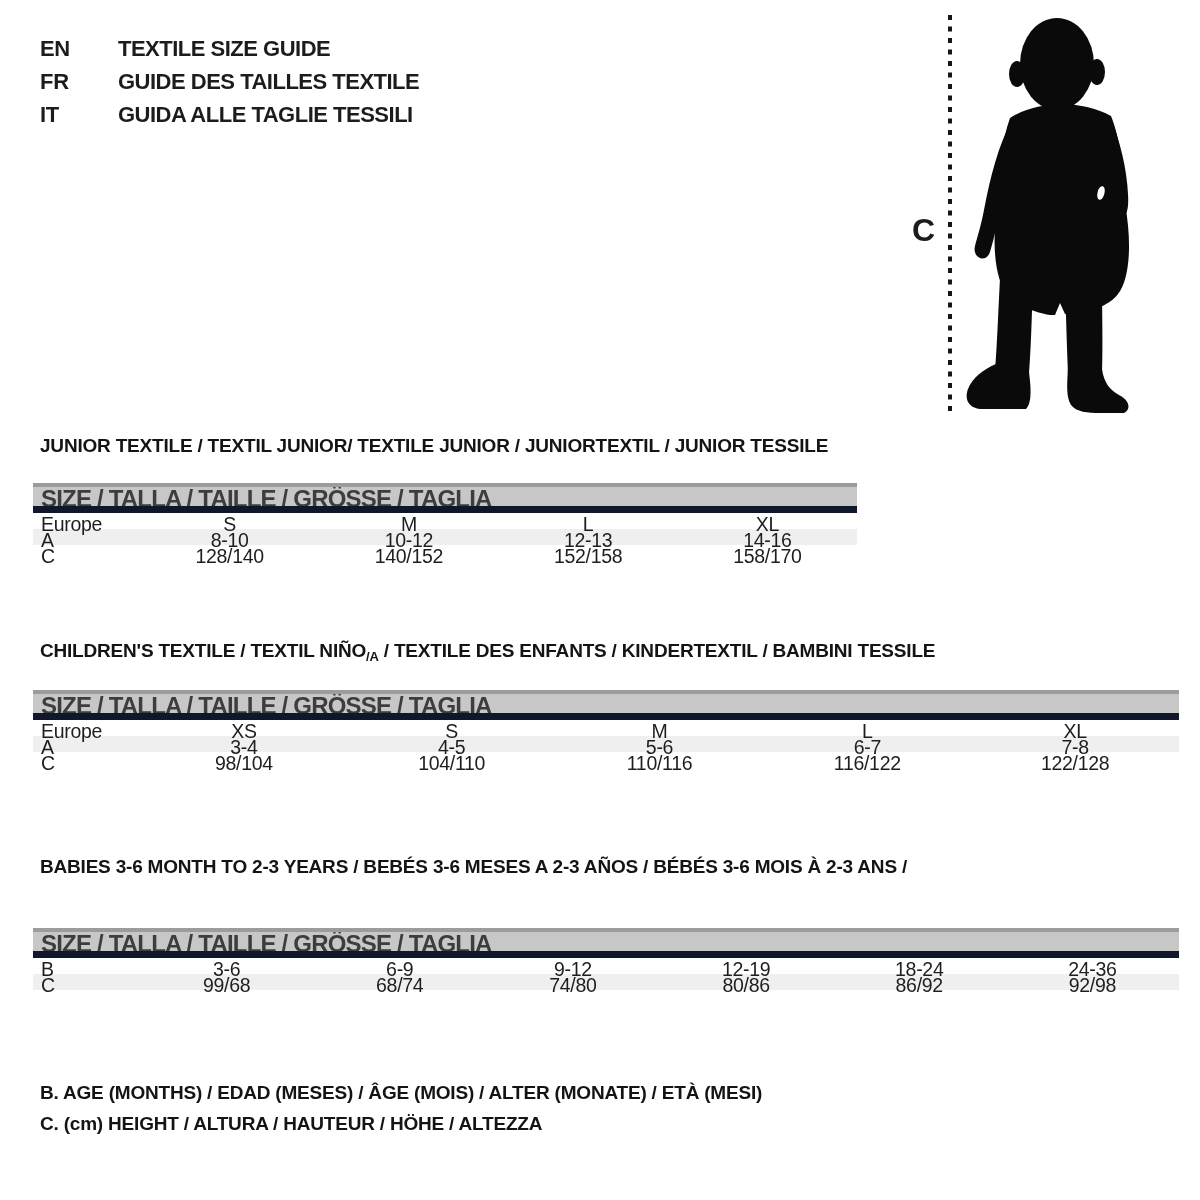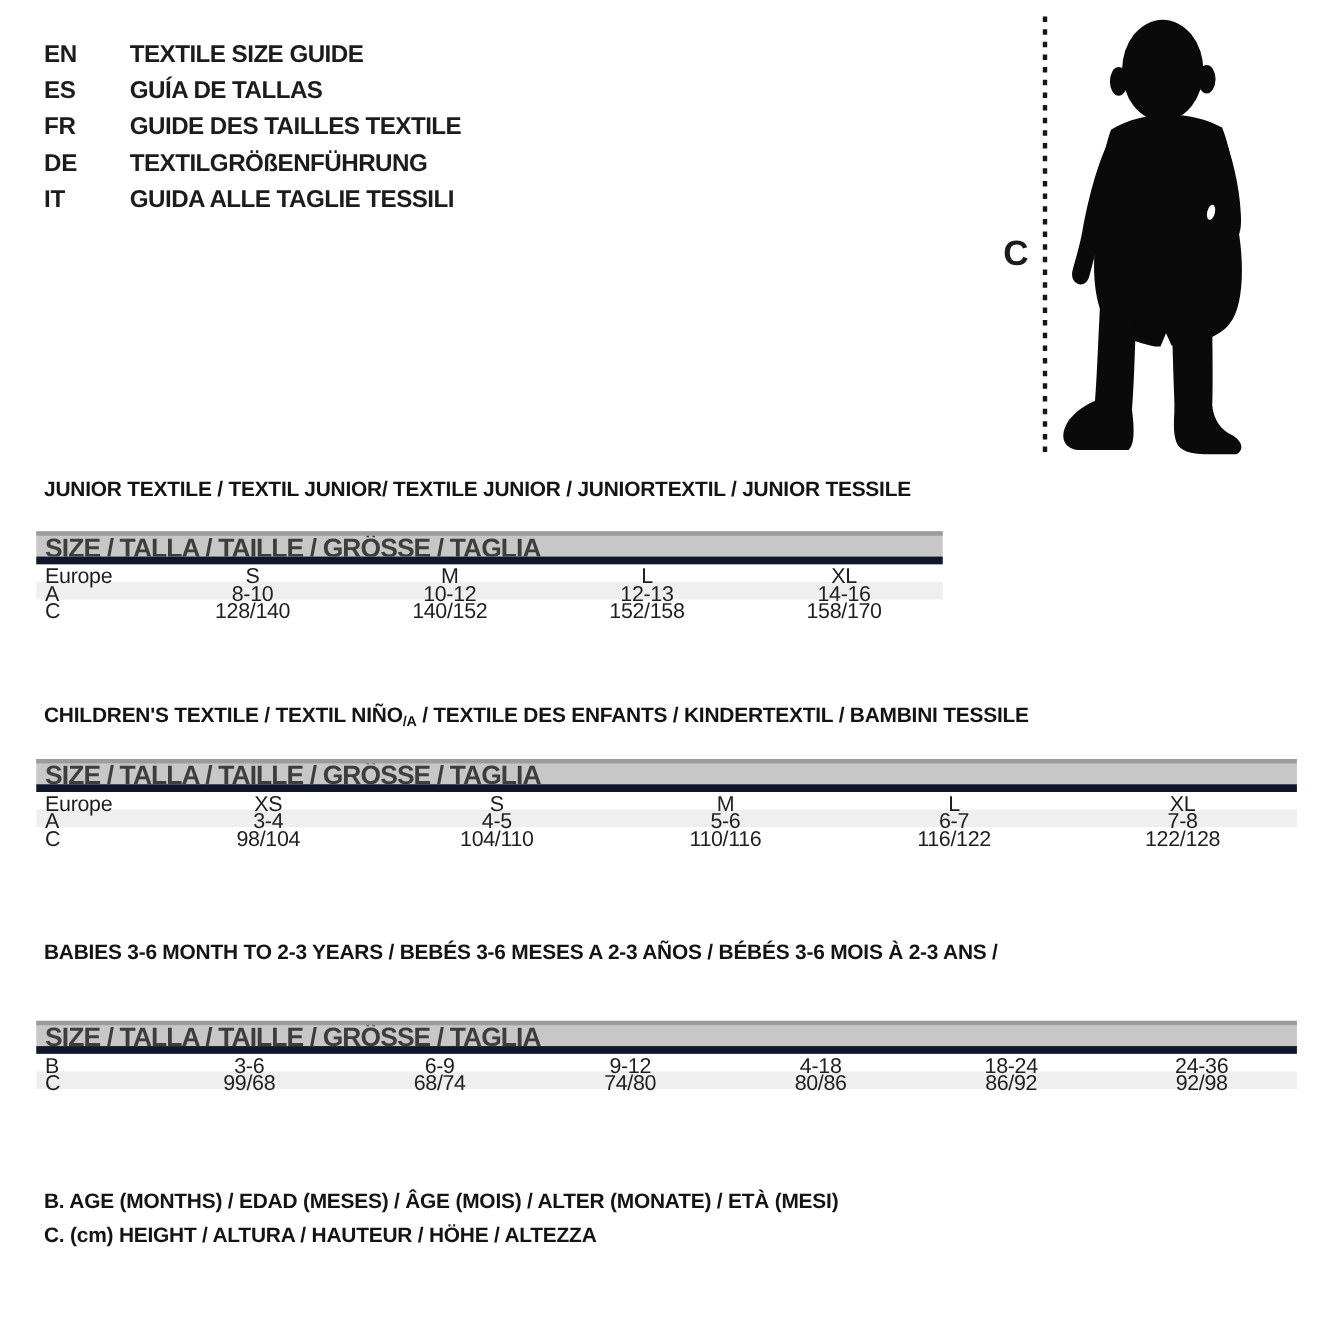--- a/index.html
+++ b/index.html
@@ -48,30 +48,22 @@
 </style>
 </head>
 <body>
 
 <div class="abs lang">
   <div class="lang-row">
     <span class="lang-code">EN</span>
     <span class="lang-title">TEXTILE SIZE GUIDE</span>
   </div>
   <div class="lang-row">
-    <span class="lang-code">ES</span>
-    <span class="lang-title">GUÍA DE TALLAS</span>
-  </div>
-  <div class="lang-row">
     <span class="lang-code">FR</span>
     <span class="lang-title">GUIDE DES TAILLES TEXTILE</span>
-  </div>
-  <div class="lang-row">
-    <span class="lang-code">DE</span>
-    <span class="lang-title">TEXTILGRÖßENFÜHRUNG</span>
   </div>
   <div class="lang-row">
     <span class="lang-code">IT</span>
     <span class="lang-title">GUIDA ALLE TAGLIE TESSILI</span>
   </div>
 </div>
 
 <svg class="abs figure-svg" width="245" height="405" viewBox="0 0 245 405" aria-hidden="true">
   <line x1="52" y1="3" x2="52" y2="403" stroke="#161616" stroke-width="4" stroke-dasharray="5 6.5"></line>
   <g fill="#0a0a0a">
@@ -156,21 +148,21 @@
 <div class="abs" style="left:40px;top:851px;">
   <div class="sec-title" style="line-height:32px;">BABIES 3-6 MONTH TO 2-3 YEARS / BEBÉS 3-6 MESES A 2-3 AÑOS / BÉBÉS 3-6 MOIS À 2-3 ANS /</div>
 </div>
 <div class="abs size-bar" style="left:33px;top:928px;width:1146px;">SIZE / TALLA / TAILLE / GRÖSSE / TAGLIA</div>
 <div class="abs tbl babies" style="left:33px;top:958px;width:1146px;">
   <div class="row">
     <span class="lab">B</span>
     <span class="cel">3-6</span>
     <span class="cel">6-9</span>
     <span class="cel">9-12</span>
-    <span class="cel">4-18</span>
+    <span class="cel">12-19</span>
     <span class="cel">18-24</span>
     <span class="cel">24-36</span>
   </div>
   <div class="row shaded">
     <span class="lab">C</span>
     <span class="cel">99/68</span>
     <span class="cel">68/74</span>
     <span class="cel">74/80</span>
     <span class="cel">80/86</span>
     <span class="cel">86/92</span>

